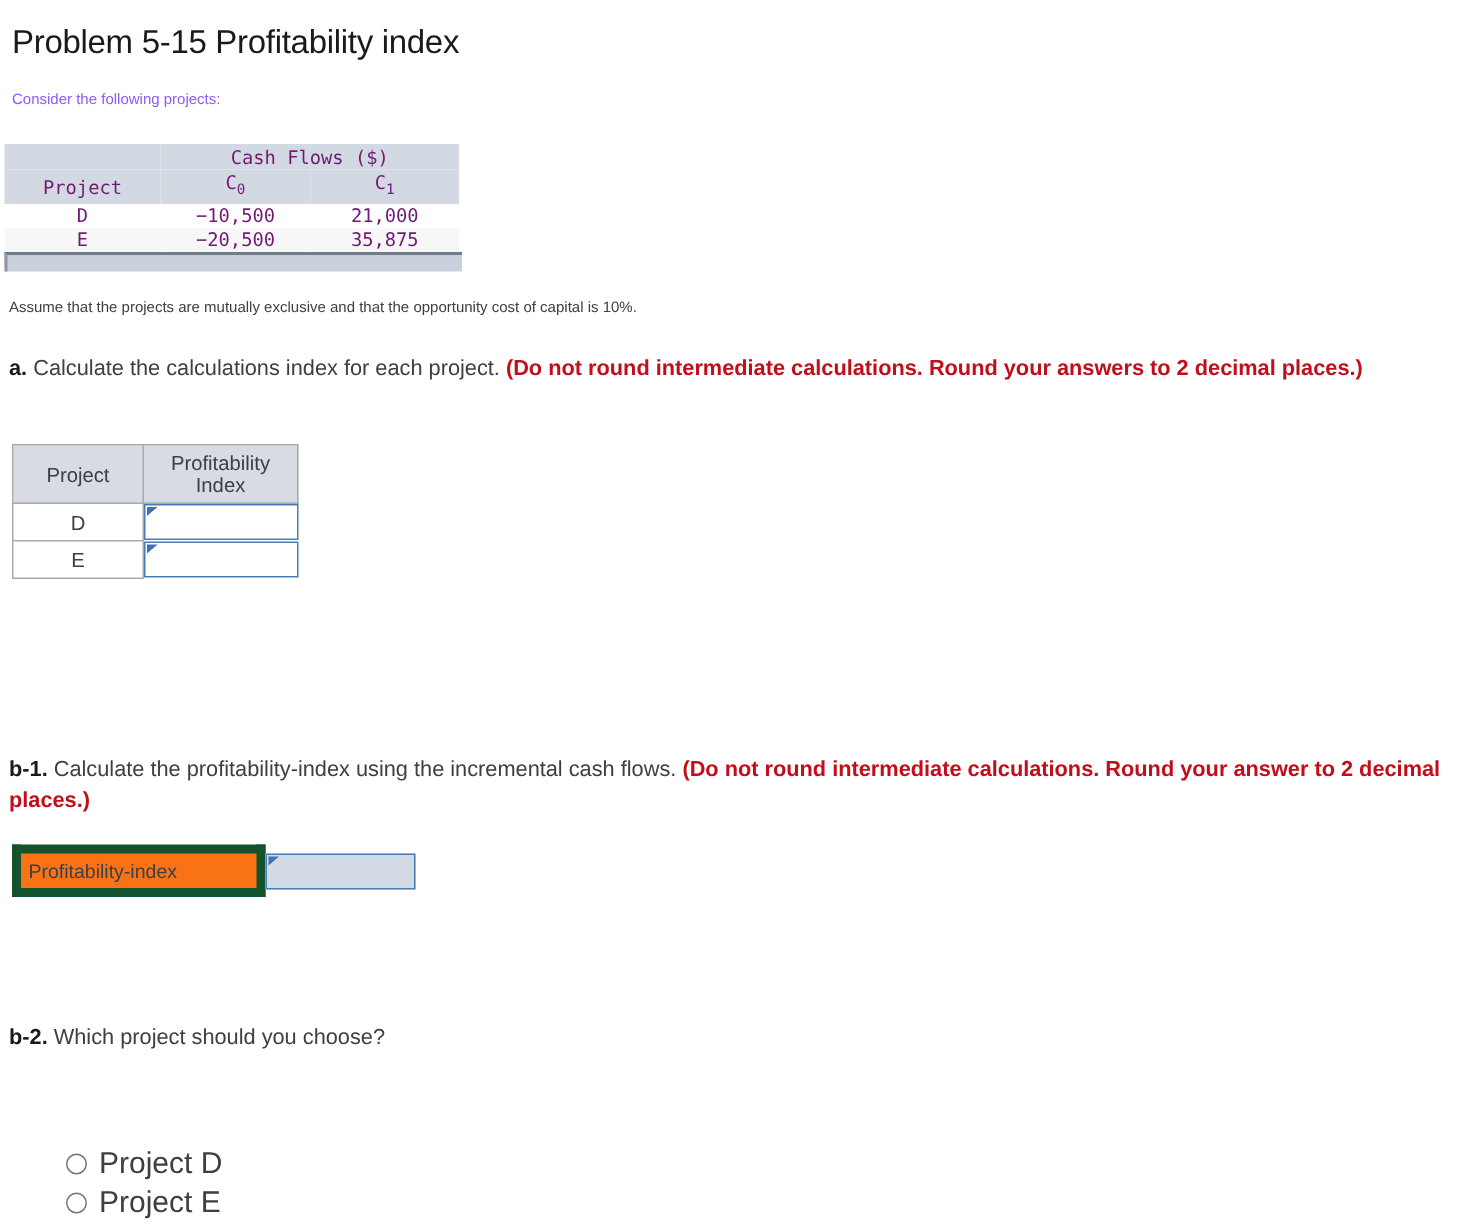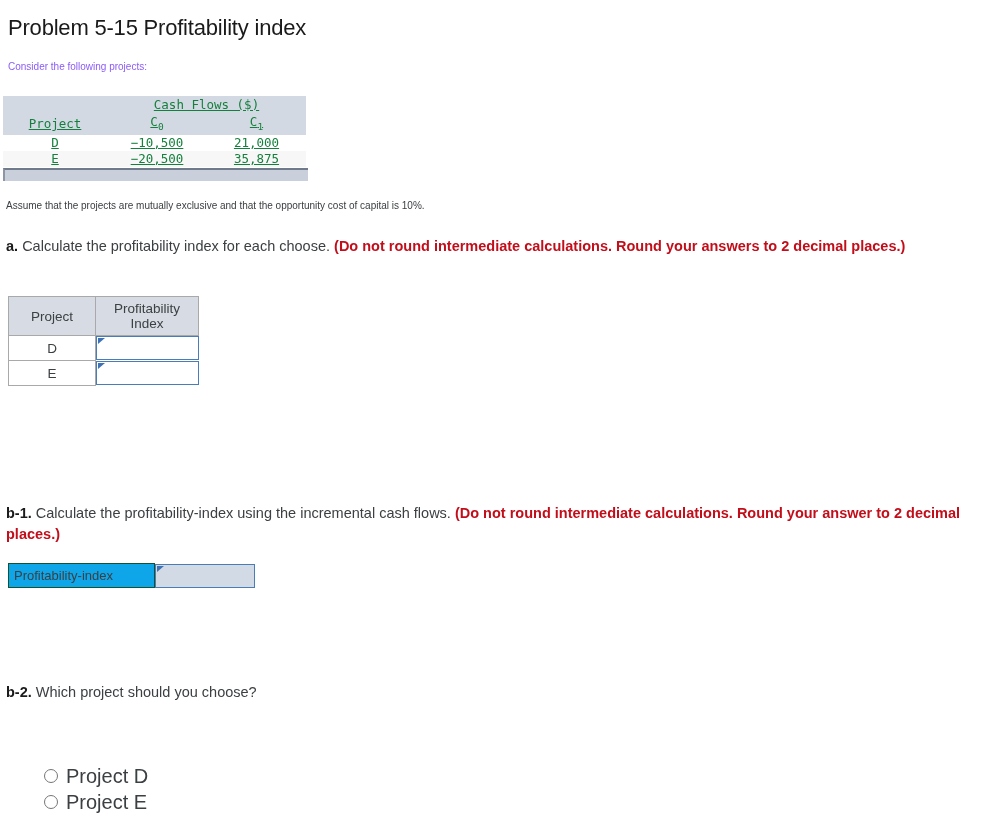--- a/index.html
+++ b/index.html
@@ -41,22 +41,21 @@
   .cf-wrap {
     position: absolute;
     left: 3px; top: 96px;
     width: 303px;
   }
   table.cf {
     border-collapse: collapse;
     width: 303px;
     font-family: "DejaVu Sans Mono", "Liberation Mono", monospace;
     font-size: 12.5px;
-    color: #15803d;
-    text-decoration: underline;
+    color: #701a75;
   }
   table.cf th, table.cf td {
     padding: 0;
     height: 17px;
     line-height: 17px;
     text-align: center;
     font-weight: normal;
   }
   table.cf thead tr { background: #d3d9e3; }
   .cf-col-project { width: 104px; }
@@ -137,25 +136,25 @@
 
   
   .ans-b1 {
     position: absolute;
     left: 8px; top: 563px;
     border-collapse: collapse;
     font-size: 13.5px;
     color: #3c4043;
   }
   .ans-b1 td.label-cell {
-    border: 1px solid #14532d;
-    background: #0ea5e9;
+    border: 6px solid #14532d;
+    background: #f97316;
     width: 140px;
     height: 23px;
-    padding: 0 0 0 5px;
+    padding: 0 12px 0 5px;
     text-align: left;
     font-size: 13px;
   }
   .ans-b1 td.cell-input { border: none; padding: 0; width: 100px; }
 
   
   .choices { position: absolute; left: 44px; top: 763px; }
   .choice {
     display: flex;
     align-items: center;
@@ -207,21 +206,21 @@
         </tr>
       </tbody>
     </table>
   </div>
   <div class="cf-scroll"></div>
 
   <div class="assume">Assume that the projects are mutually exclusive and that the opportunity cost of capital is 10%.</div>
 
   <div class="qblock qa">
     <span class="qlabel">a.</span>
-    <span>Calculate the profitability index for each choose.</span>
+    <span>Calculate the calculations index for each project.</span>
     <span class="redbold">(Do not round intermediate calculations. Round your answers to 2 decimal places.)</span>
   </div>
 
   <table class="ans-a">
     <thead>
       <tr>
         <th class="h-project">Project</th>
         <th class="h-index"><span>Profitability</span><br><span>Index</span></th>
       </tr>
     </thead>

